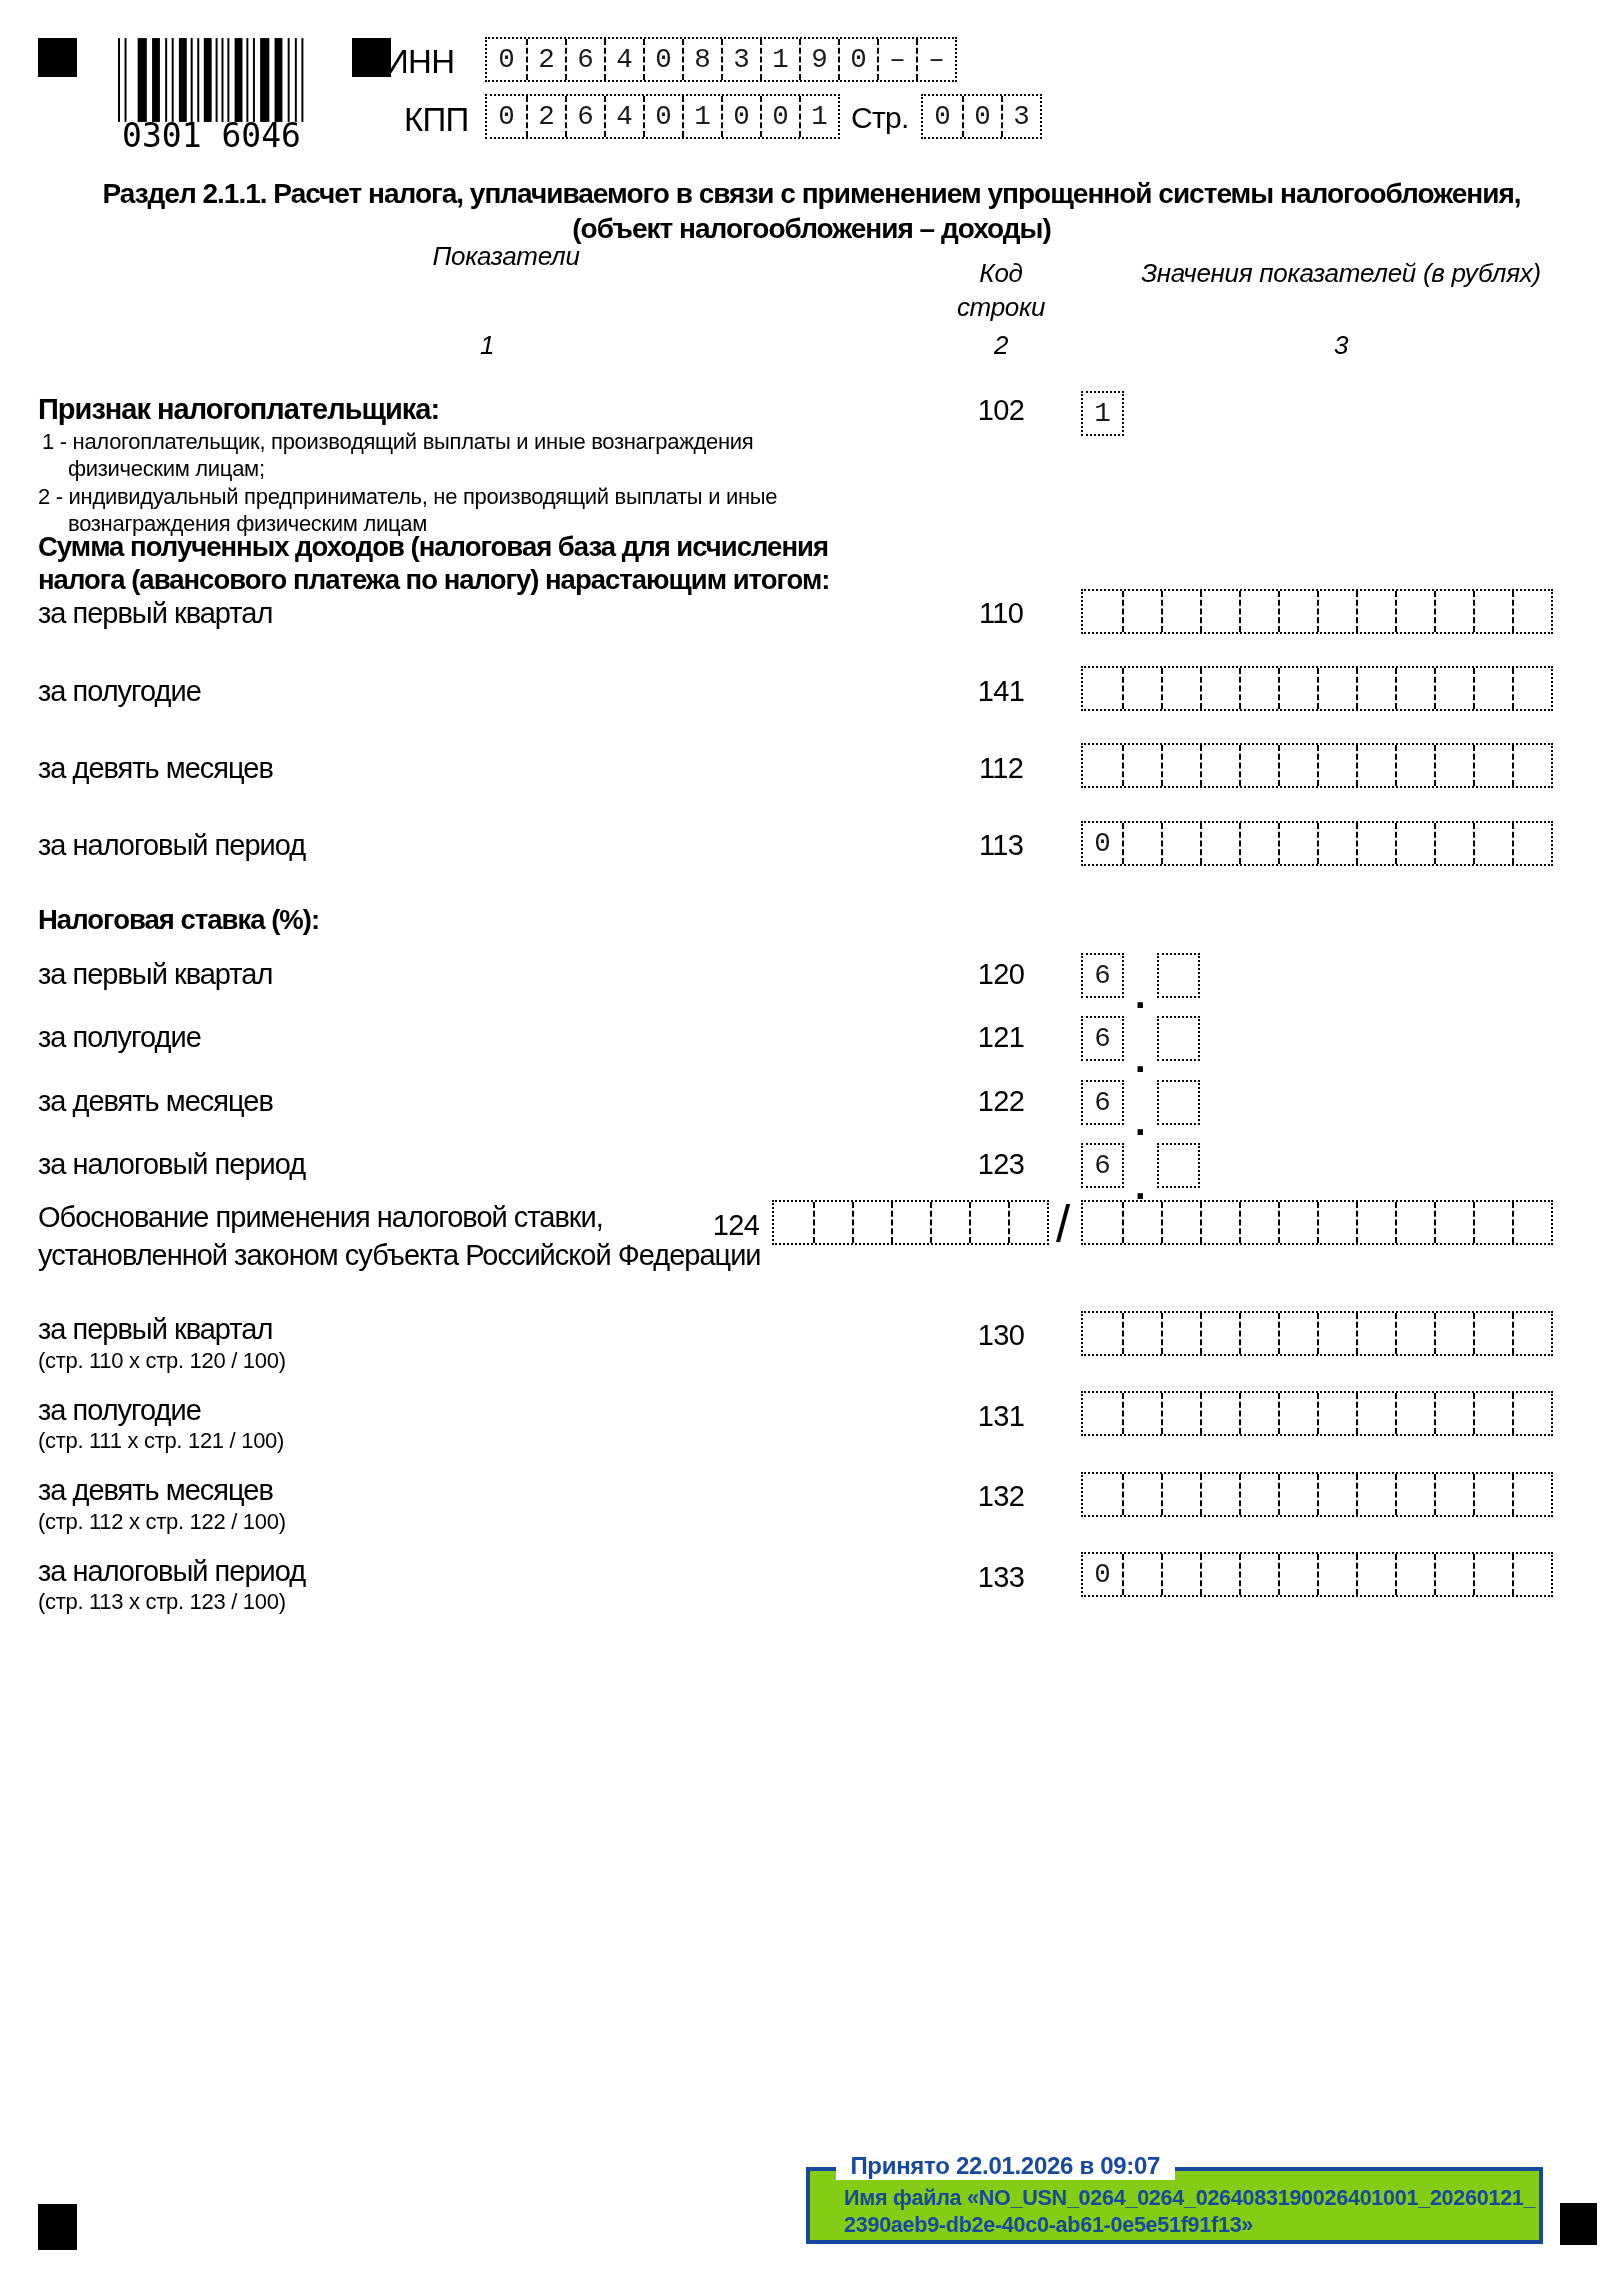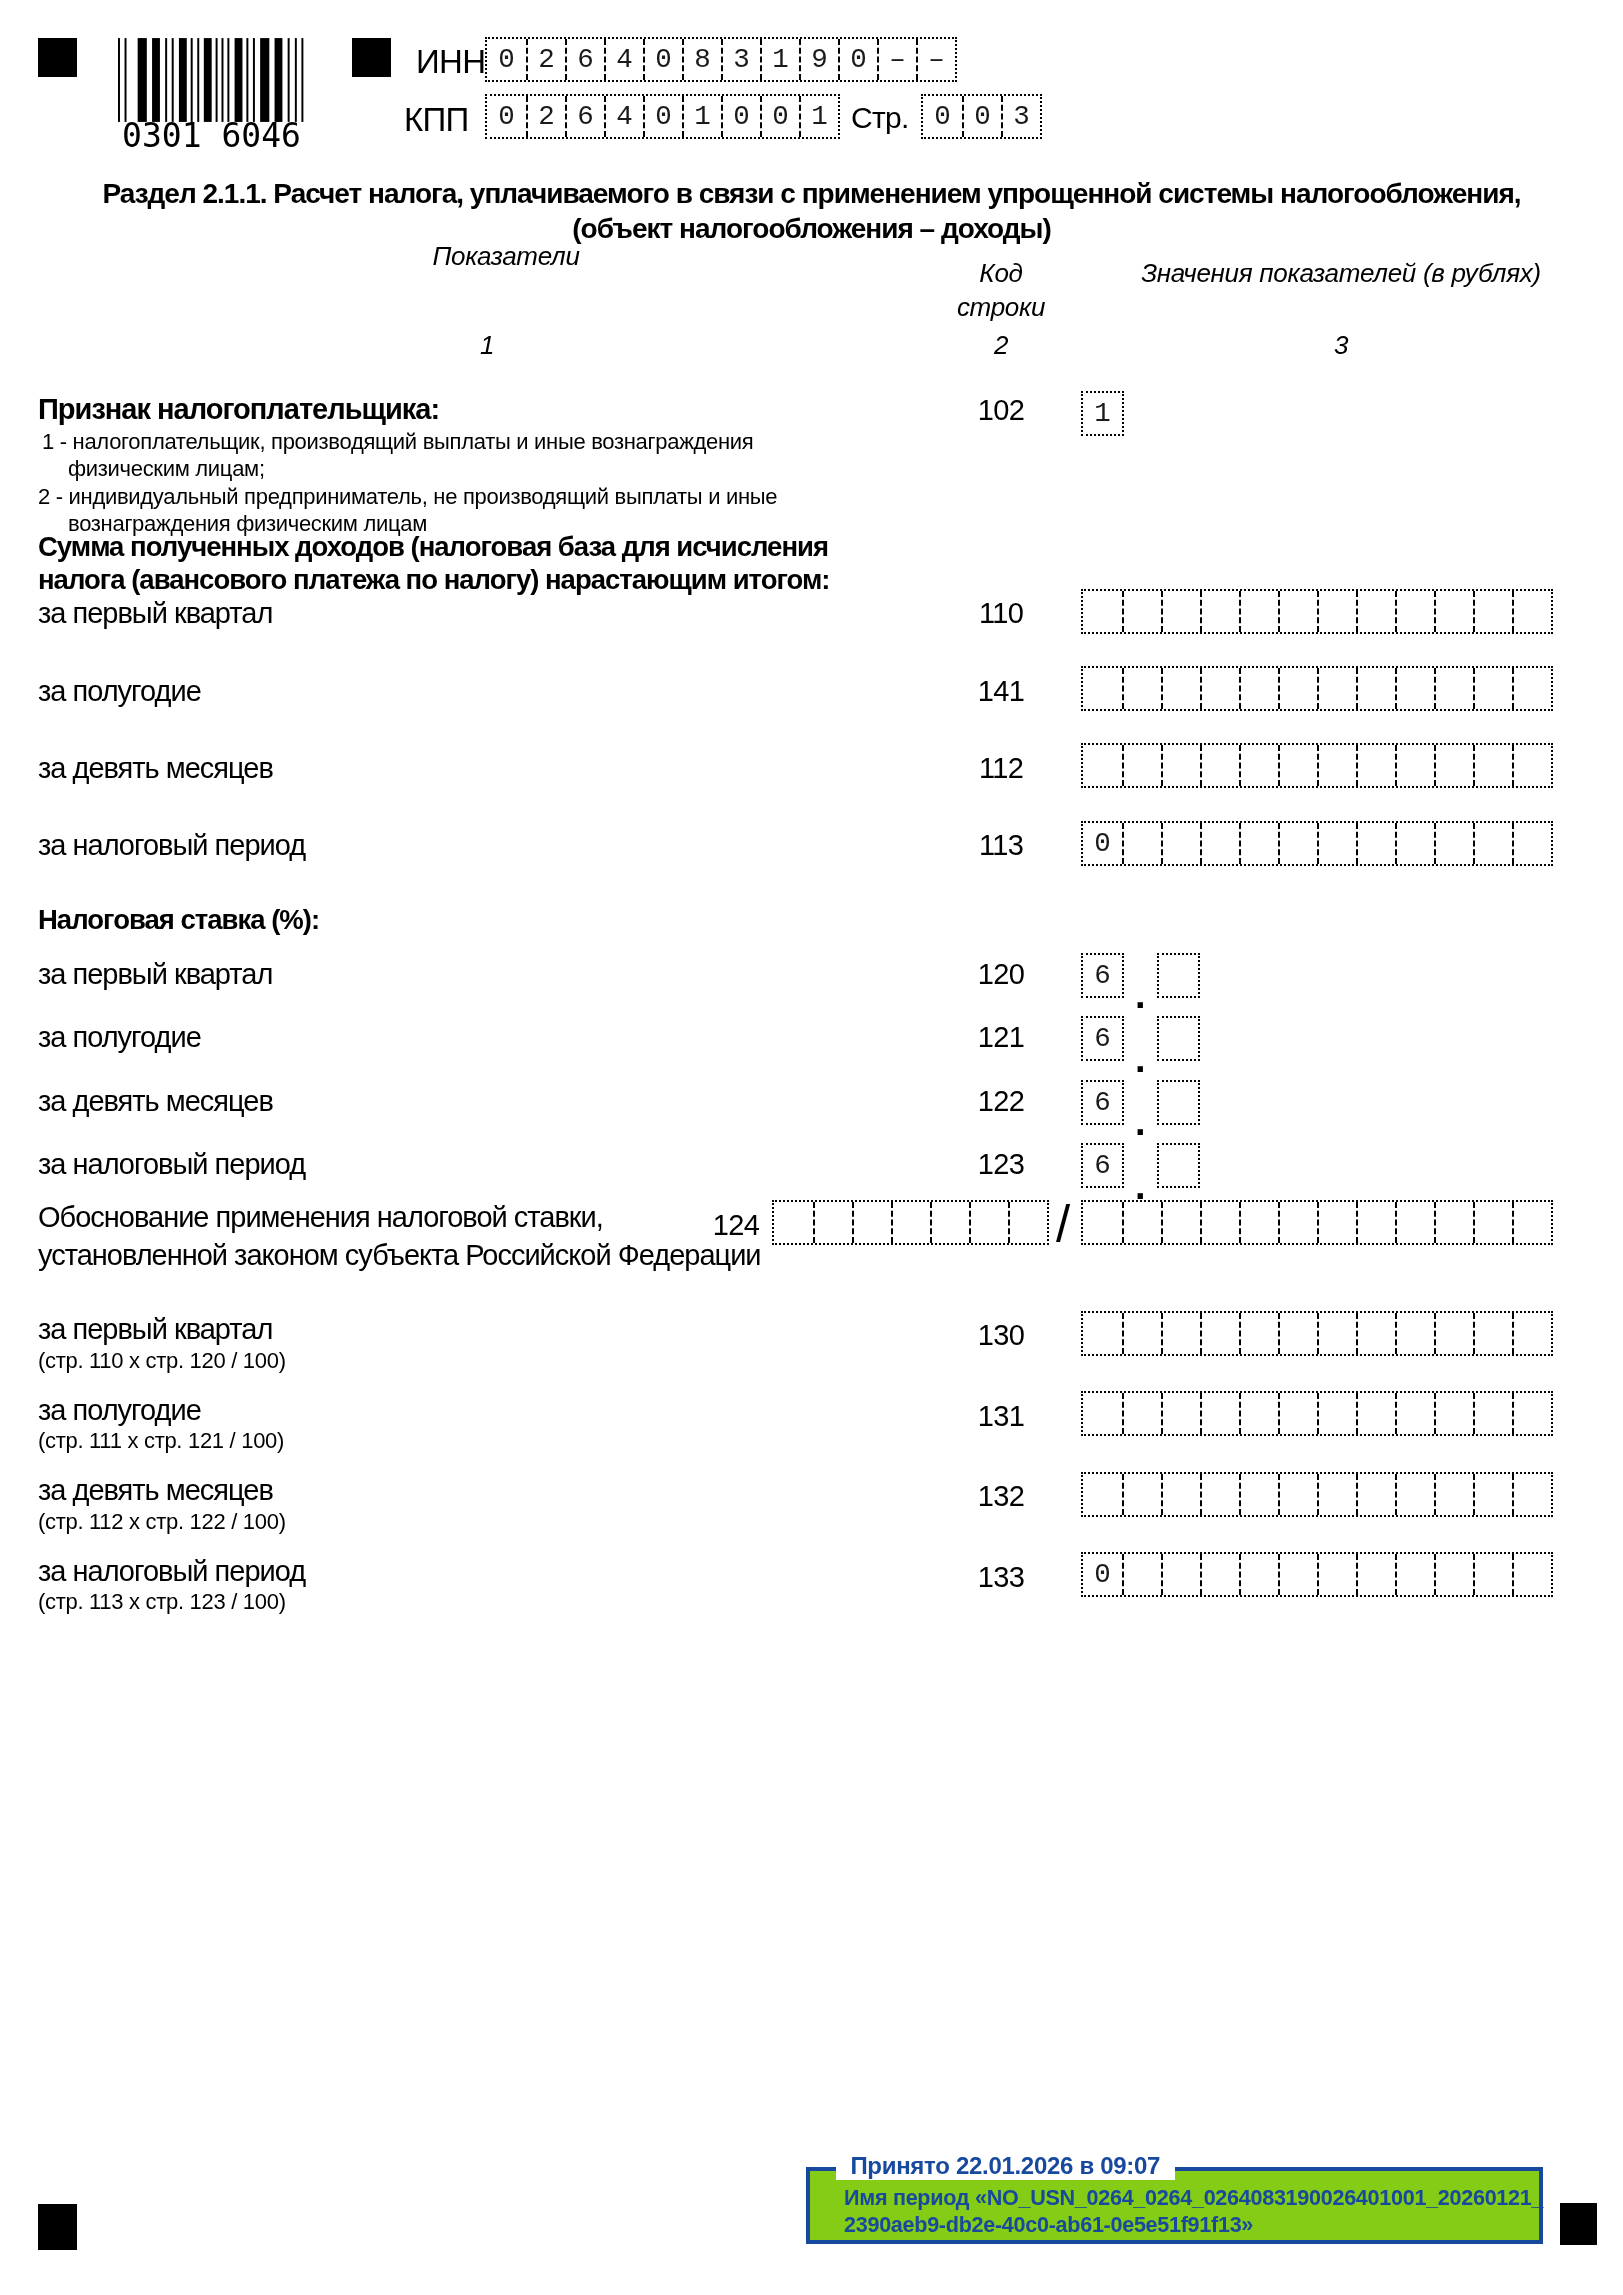--- a/index.html
+++ b/index.html
@@ -59,21 +59,21 @@
       <rect x="206" y="0" width="3" height="128" fill="#000"></rect>
     <rect x="217" y="0" width="14" height="128" fill="#000"></rect>
       <rect x="239" y="0" width="12" height="128" fill="#000"></rect>
     <rect x="259" y="0" width="3" height="128" fill="#000"></rect>
       <rect x="270" y="0" width="3" height="128" fill="#000"></rect>
     <rect x="280" y="0" width="3" height="128" fill="#000"></rect>
   </svg>
   <div class="barcode-num" style="left:110px;top:116px;width:203px;">0301 6046</div>
   <div class="sq" style="left:352px;top:38px;width:39px;height:39px;"></div>
 
-  <div class="hdr-label" style="left:416px;top:43px;">ИНН</div>
+  <div class="hdr-label" style="left:385px;top:43px;">ИНН</div>
   <div class="cellbox" style="left:485px;top:37px;">
       <span class="cell">0</span>
       <span class="cell">2</span>
       <span class="cell">6</span>
       <span class="cell">4</span>
       <span class="cell">0</span>
       <span class="cell">8</span>
       <span class="cell">3</span>
       <span class="cell">1</span>
       <span class="cell">9</span>
@@ -330,21 +330,21 @@
       <span class="cell"></span>
       <span class="cell"></span>
       <span class="cell"></span>
       <span class="cell"></span>
       <span class="cell"></span>
       <span class="cell"></span>
     </div>
 
   <div class="stamp" style="left: 806px; top: 2167px; width: 729px; height: 69px; border-color: rgb(23, 73, 158);">
     <div class="stamp-title" style="color: rgb(23, 73, 158);">Принято 22.01.2026 в 09:07</div>
-    <div class="stamp-line" style="top: 14.4px; color: rgb(23, 73, 158);">Имя период  «NO_USN_0264_0264_0264083190026401001_20260121_</div>
+    <div class="stamp-line" style="top: 14.4px; color: rgb(23, 73, 158);">Имя файла  «NO_USN_0264_0264_0264083190026401001_20260121_</div>
     <div class="stamp-line" style="top: 41px; color: rgb(23, 73, 158);">2390aeb9-db2e-40c0-ab61-0e5e51f91f13»</div>
   </div>
 
   <div class="sq" style="left:38px;top:2204px;width:39px;height:46px;"></div>
   <div class="sq" style="left:1560px;top:2203px;width:37px;height:42px;"></div>
 
 </div>
 
 
 </body></html>

